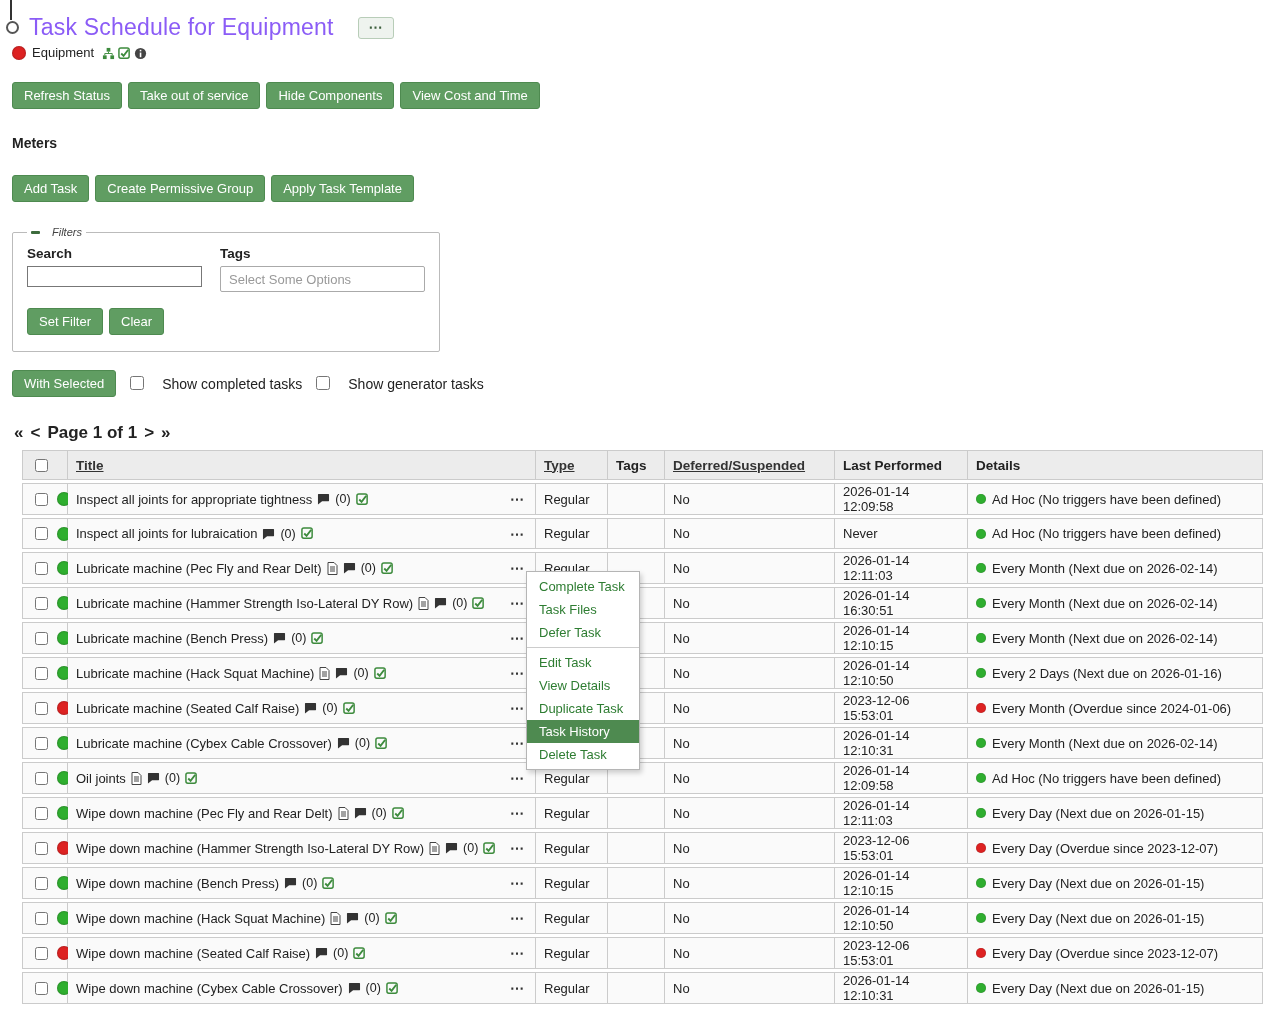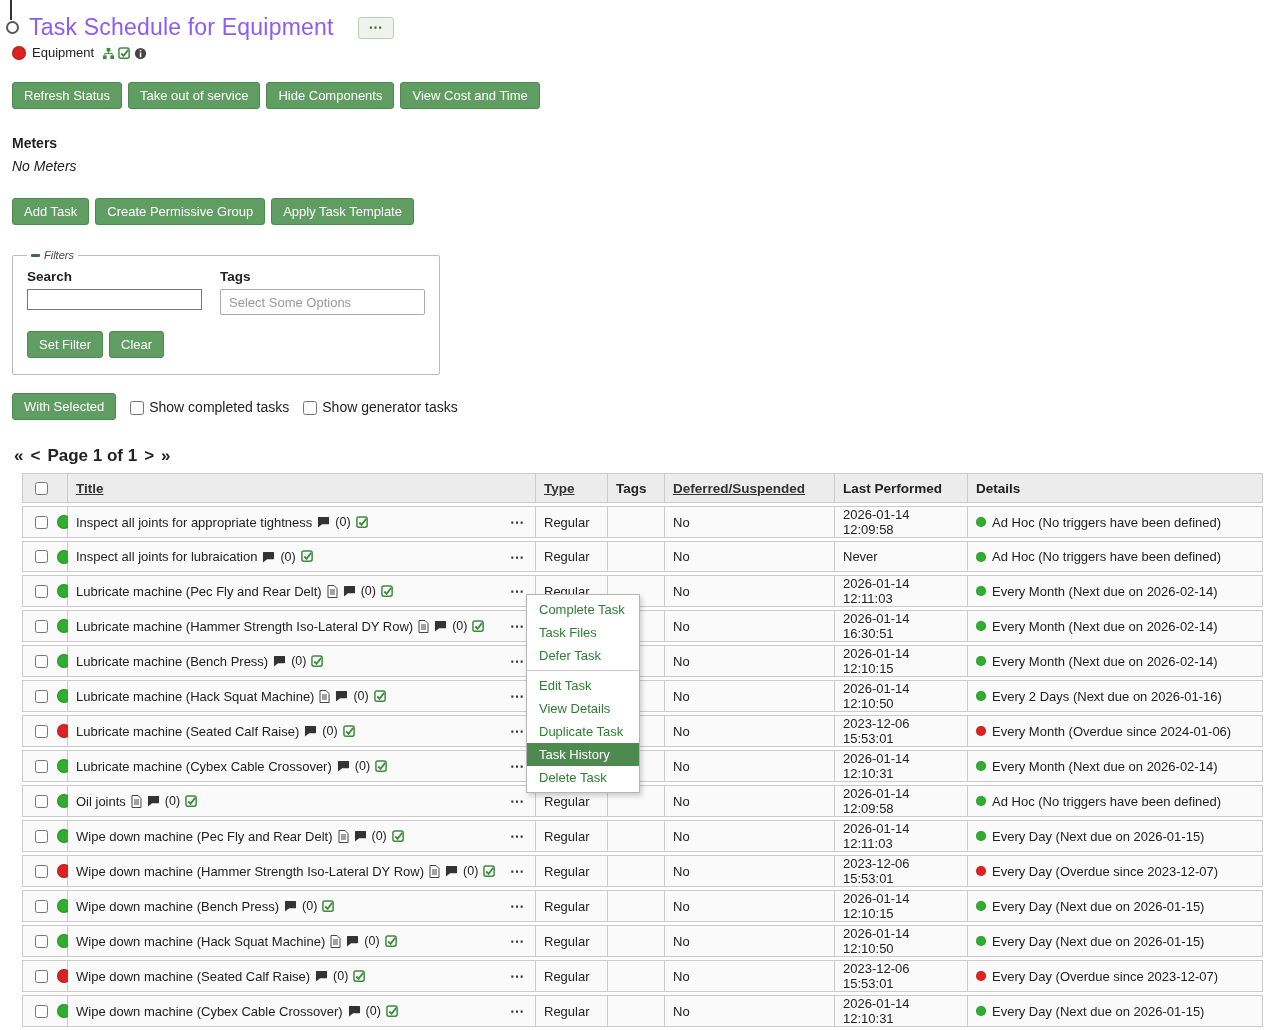--- a/index.html
+++ b/index.html
@@ -38,32 +38,32 @@
   #asset-buttons { margin-top:22px; }
   #task-buttons { margin-top:24px; }
 
   
   .meters { margin-top:26px; }
   .meters-heading { font-weight:bold; font-size:14px; }
   .meters-empty { font-style:italic; font-size:14px; margin-top:7px; color:#222; }
 
   
   fieldset.filters { width:412px; border:1px solid #bbb; border-radius:2px; margin:24px 0 0 0; padding:2px 14px 16px; }
-  fieldset.filters legend { font-size:11px; font-style:italic; color:#444; padding:0 4px; display:flex; align-items:center; gap:4px; }
+  fieldset.filters legend { font-size:11px; font-style:italic; color:#444; padding:0 4px; display:flex; align-items:center; gap:12px; }
   .collapse-dash { display:inline-block; width:9px; height:3px; background:#3c6b3c; border-radius:1px; }
   .filter-fields { display:flex; gap:18px; margin-top:6px; }
   .filter-fields label { display:block; font-weight:bold; font-size:13.5px; margin-bottom:5px; }
   .search-input { width:175px; height:21px; border:1px solid #777; padding:2px 4px; font-family:inherit; }
   .tags-input { width:205px; height:26px; border:1px solid #aaa; border-radius:2px; padding:8px 8px; font-size:13px; font-family:inherit; }
   .tags-input::placeholder { color:#999; }
   .filters .btn-row { margin-top:16px; }
 
   
   .with-selected-row { display:flex; align-items:center; gap:8px; margin-top:18px; }
-  .with-selected-row label { display:flex; align-items:flex-end; gap:5px; font-size:14px; cursor:pointer; }
+  .with-selected-row label { display:flex; align-items:flex-start; gap:18px; font-size:14px; cursor:pointer; }
   .with-selected-row input { margin:0 0 0 6px; width:14px; height:14px; }
 
   
   .pagination { display:flex; align-items:center; gap:7px; margin-top:26px; font-size:17px; font-weight:600; color:#222; margin-left:2px; }
   .pagination .pg-btn { cursor:pointer; }
 
   
   .table-wrap { position:relative; margin-top:4px; margin-left:10px; width:1241px; }
   table.task-table { border-collapse:separate; border-spacing:0 3px; width:1241px; table-layout:fixed; }
   .task-table th, .task-table td { border:1px solid #cbcbcb; border-left:none; padding:0 8px; }
@@ -132,21 +132,20 @@
 
   <div class="btn-row" id="asset-buttons">
       <button class="green-btn">Refresh Status</button>
       <button class="green-btn">Take out of service</button>
       <button class="green-btn">Hide Components</button>
       <button class="green-btn">View Cost and Time</button>
     </div>
 
   <div class="meters">
     <div class="meters-heading">Meters</div>
-    <div class="meters-empty">No Meters</div>
   </div>
 
   <div class="btn-row" id="task-buttons">
       <button class="green-btn">Add Task</button>
       <button class="green-btn">Create Permissive Group</button>
       <button class="green-btn">Apply Task Template</button>
     </div>
 
   <fieldset class="filters">
     <legend>

